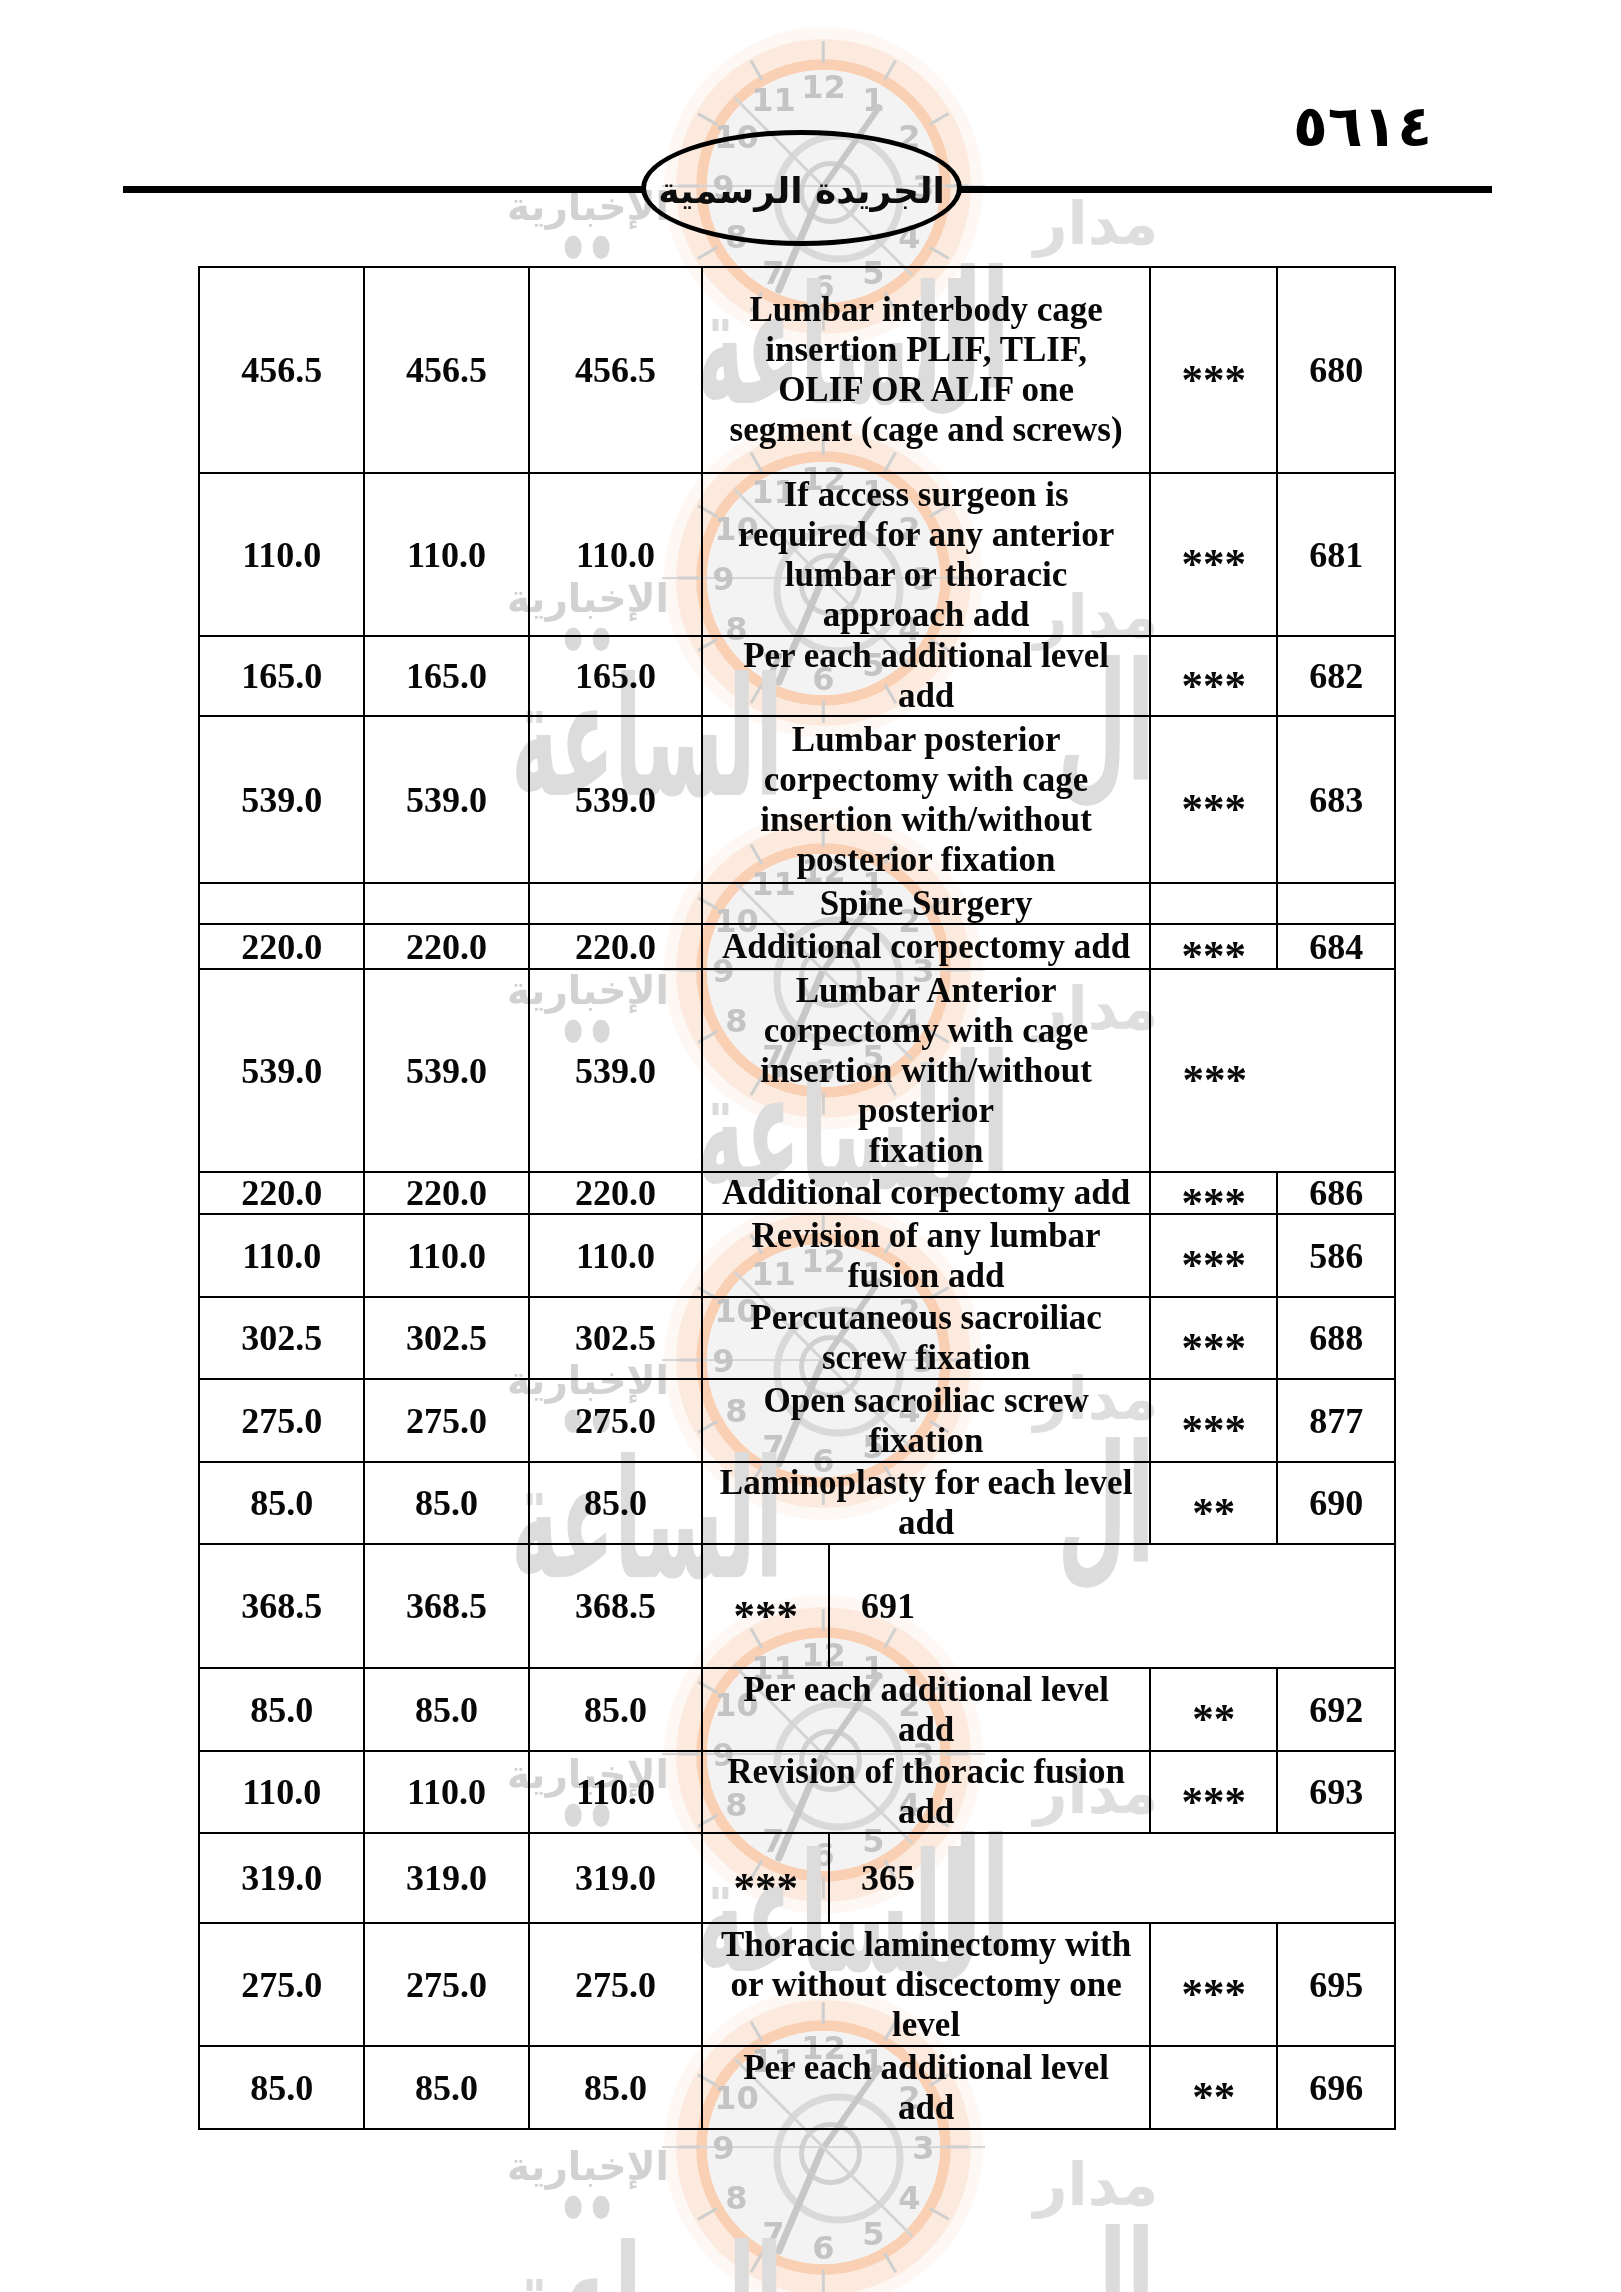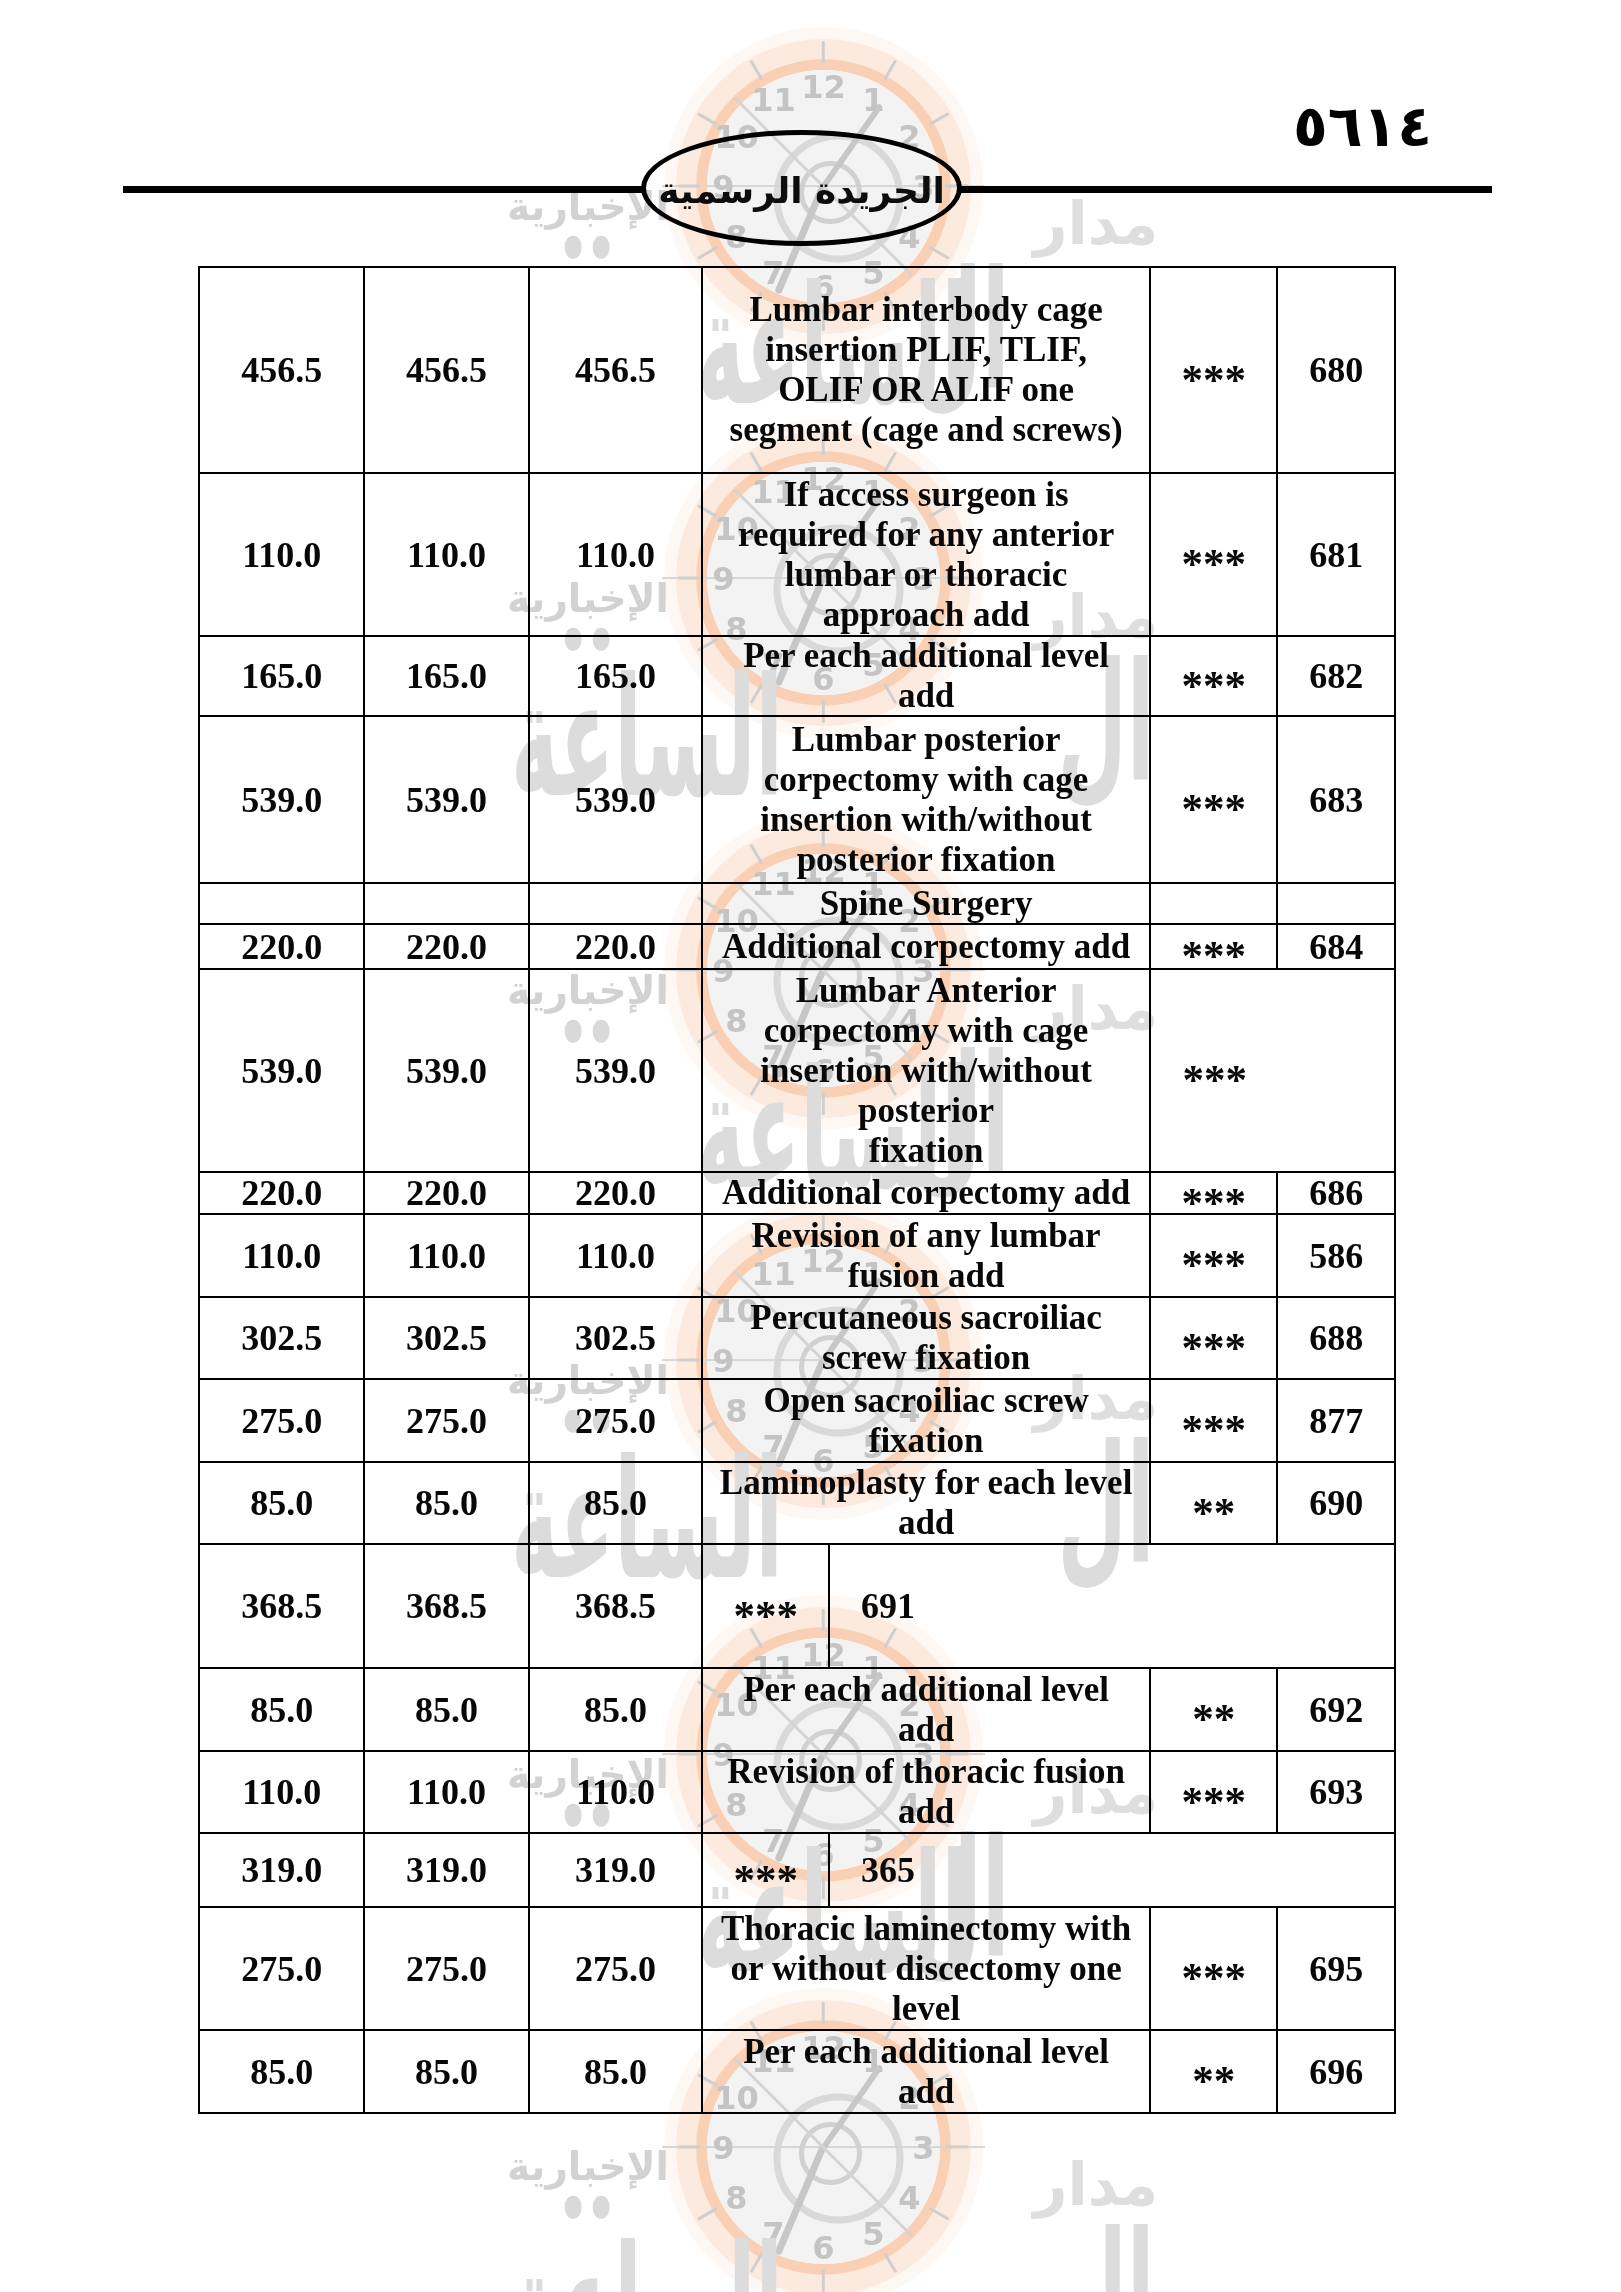--- a/index.html
+++ b/index.html
@@ -504,21 +504,21 @@
         <div class="t-cell c-num">110.0</div>
         <div class="t-cell c-num2">110.0</div>
         <div class="t-cell c-num3">110.0</div>
         <div class="t-cell c-desc">Revision of thoracic fusion
 add</div>
         <div class="t-cell c-stars">
           <span>***</span>
         </div>
         <div class="t-cell c-code">693</div>
       </div>
-      <div class="t-row" style="height: 74px;">
+      <div class="t-row" style="height: 90px;">
         <div class="t-cell c-num">319.0</div>
         <div class="t-cell c-num2">319.0</div>
         <div class="t-cell c-num3">319.0</div>
         <div class="t-cell c-stars">
           <span>***</span>
         </div>
         <div class="t-cell c-code">365</div>
       </div>
       <div class="t-row" style="height: 123px;">
         <div class="t-cell c-num">275.0</div>

